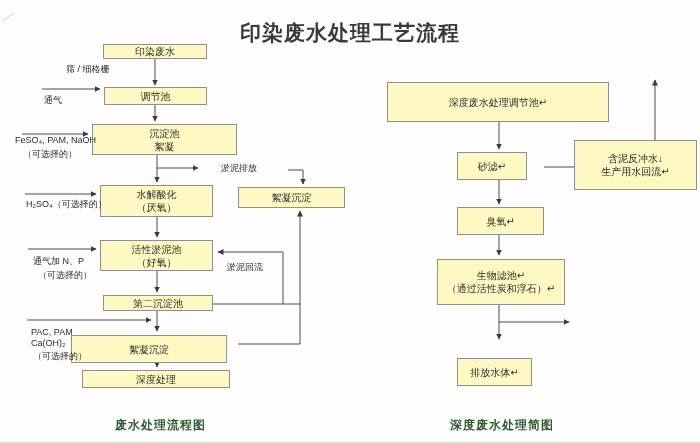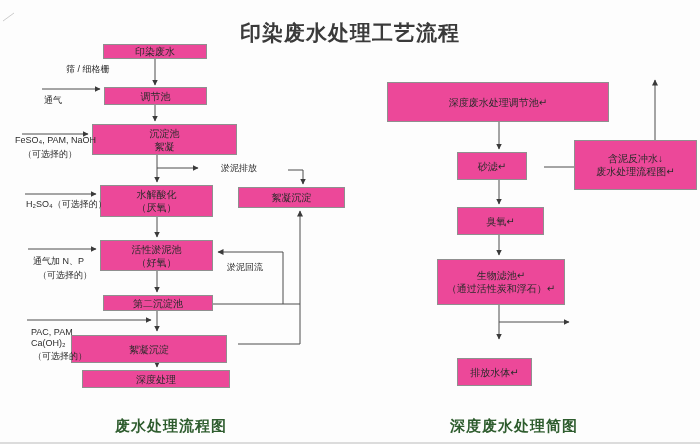--- a/index.html
+++ b/index.html
@@ -5,29 +5,29 @@
   html,body { margin:0; padding:0; background:#fff; }
   .stage {
     position:relative; width:700px; height:444px; background:#fdfdfd;
     font-family:"Liberation Sans","DejaVu Sans",sans-serif; overflow:hidden;
   }
   .title {
     position:absolute; top:8px; left:0; width:100%; text-align:center;
     font-size:21px; font-weight:bold; color:#3a3a3a; letter-spacing:1px;margin-top:11px;
   }
   .box {
-    position:absolute; box-sizing:border-box; border:1px solid #8f8f8f; background:#ec4899;
+    position:absolute; box-sizing:border-box; border:1px solid #8f8f8f; background:#fef9c3;
     display:flex; flex-direction:column; align-items:center; justify-content:center;
     font-size:10px; color:#2b2b2b; line-height:1.3; text-align:center; z-index:2;
   }
   .lbl {
     position:absolute; font-size:9px; color:#2b2b2b; white-space:nowrap; z-index:2;
   }
   .caption {
-    position:absolute; top:417px; font-size:15px; font-weight:bold; color:#2e5c2e;
+    position:absolute; top:417px; font-size:12px; font-weight:bold; color:#2e5c2e;
     font-family:Liberation Mono, monospace; letter-spacing:1px; z-index:2;
   }
   svg.wires { position:absolute; top:0; left:0; z-index:1; }
   .bottom-edge { position:absolute; left:0; bottom:0; width:100%; height:2px; background:#dcdcdc; }
 </style>
 </head>
 <body>
 
 <div class="stage">
 
@@ -126,21 +126,21 @@
   <div class="box" style="left:387px;top:82px;width:222px;height:40px">
     <span>深度废水处理调节池↵</span>
   </div>
 
   <div class="box" style="left:457px;top:152px;width:70px;height:28px">
     <span>砂滤↵</span>
   </div>
 
   <div class="box" style="left:574px;top:140px;width:123px;height:50px">
     <span>含泥反冲水↓</span>
-    <span>废水处理流程图↵</span>
+    <span>生产用水回流↵</span>
   </div>
 
   <div class="box" style="left:457px;top:207px;width:87px;height:28px">
     <span>臭氧↵</span>
   </div>
 
   <div class="box" style="left:437px;top:259px;width:128px;height:46px">
     <span>生物滤池↵</span>
     <span>（通过活性炭和浮石）↵</span>
   </div>

